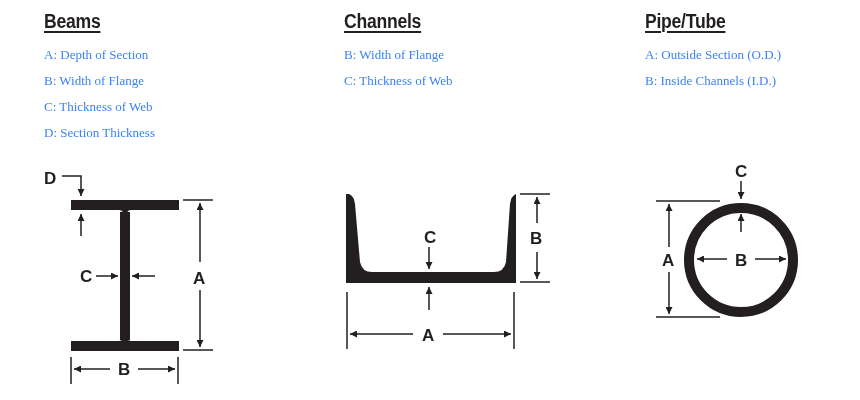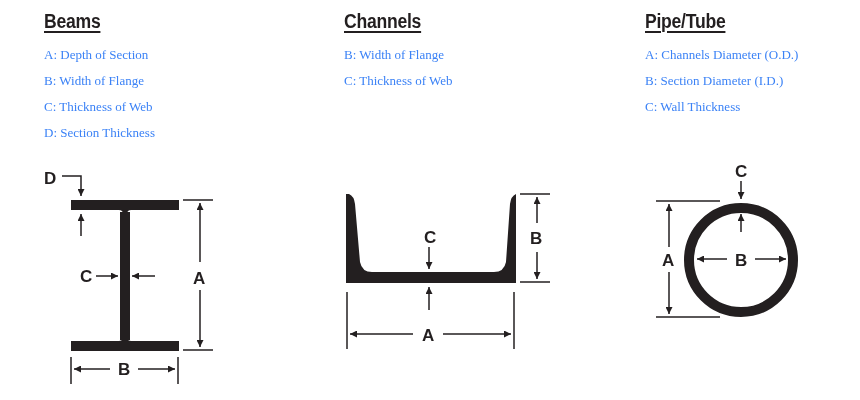--- a/index.html
+++ b/index.html
@@ -46,23 +46,22 @@
 </ul>
 
 <div class="heading" style="left:344px; top:10px;">Channels</div>
 <ul class="items" style="left:344px; top:42px;">
   <li>B: Width of Flange</li>
   <li>C: Thickness of Web</li>
 </ul>
 
 <div class="heading" style="left:645px; top:10px;">Pipe/Tube</div>
 <ul class="items" style="left:645px; top:42px;">
-  <li>A: Channels Diameter (O.D.)</li>
-  <li>B: Section Diameter (I.D.)</li>
-  <li>C: Wall Thickness</li>
+  <li>A: Outside Section (O.D.)</li>
+  <li>B: Inside Channels (I.D.)</li>
 </ul>
 
 <svg class="diagram" width="860" height="400" viewBox="0 0 860 400">
   <defs>
     <marker id="ah" viewBox="0 0 10 10" refX="10" refY="5" markerWidth="7" markerHeight="7" orient="auto-start-reverse" markerUnits="userSpaceOnUse">
       <path d="M0,0 L10,5 L0,10 z" fill="#231f20"></path>
     </marker>
   </defs>
 
   <g>

